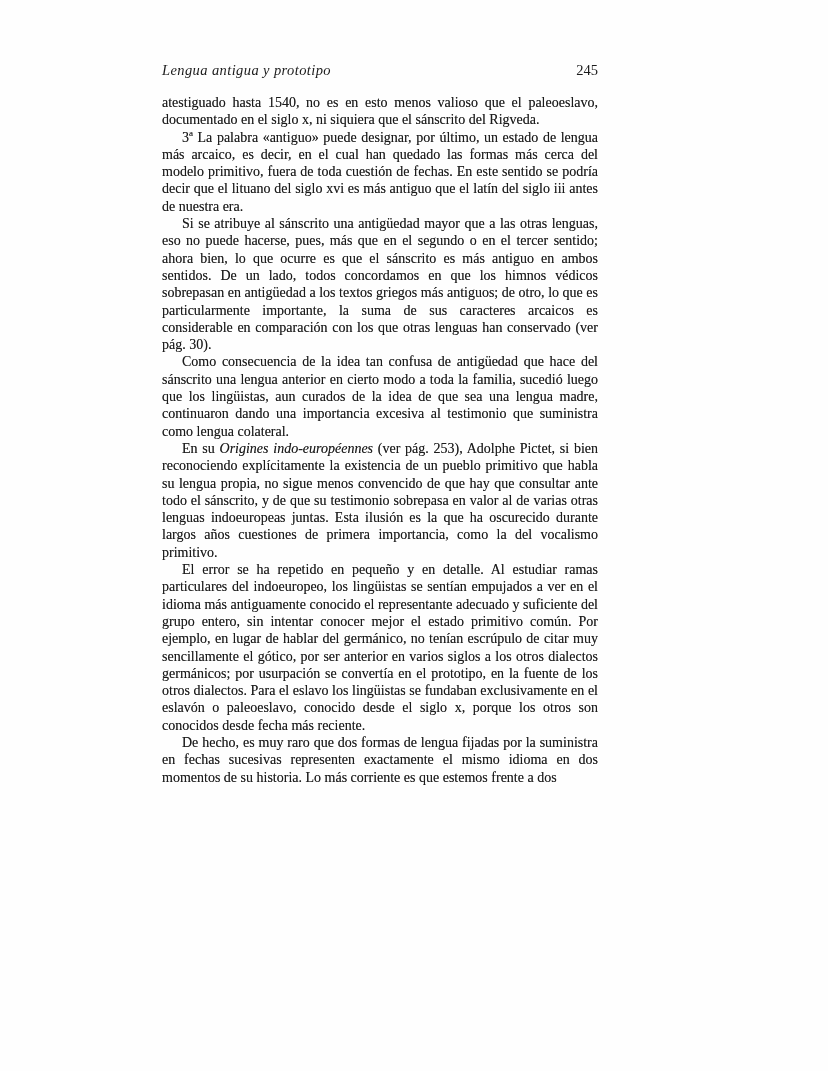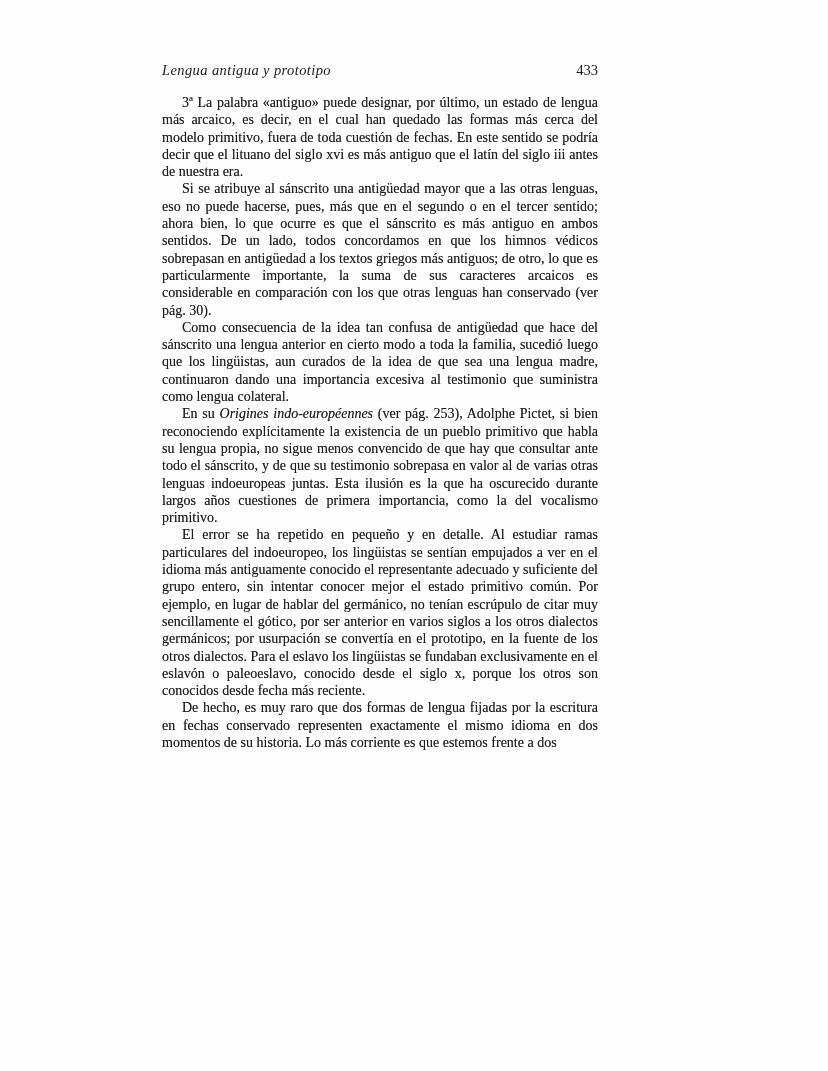--- a/index.html
+++ b/index.html
@@ -59,38 +59,41 @@
   }
 </style>
 </head>
 <body>
 
 <div class="page">
   <div class="content">
 
     <div class="page-header">
       <span class="running-title">Lengua antigua y prototipo</span>
-      <span class="page-number">433</span>
+      <span class="page-number">245</span>
     </div>
 
     <div class="bodytext">
+      <p class="noindent">
+        <span>atestiguado hasta 1540, no es en esto menos valioso que el paleoeslavo, documentado en el siglo x, ni siquiera que el sánscrito del Rigveda.</span>
+      </p>
       <p>
         <span>3</span><sup>a</sup><span> La palabra «antiguo» puede designar, por último, un estado de lengua más arcaico, es decir, en el cual han quedado las formas más cerca del modelo primitivo, fuera de toda cuestión de fechas. En este sentido se podría decir que el lituano del siglo xvi es más antiguo que el latín del siglo iii antes de nuestra era.</span>
       </p>
       <p>
         <span>Si se atribuye al sánscrito una antigüedad mayor que a las otras lenguas, eso no puede hacerse, pues, más que en el segundo o en el tercer sentido; ahora bien, lo que ocurre es que el sánscrito es más antiguo en ambos sentidos. De un lado, todos concordamos en que los himnos védicos sobrepasan en antigüedad a los textos griegos más antiguos; de otro, lo que es particularmente importante, la suma de sus caracteres arcaicos es considerable en comparación con los que otras lenguas han conservado (ver pág. 30).</span>
       </p>
       <p>
         <span>Como consecuencia de la idea tan confusa de antigüedad que hace del sánscrito una lengua anterior en cierto modo a toda la familia, sucedió luego que los lingüistas, aun curados de la idea de que sea una lengua madre, continuaron dando una importancia excesiva al testimonio que suministra como lengua colateral.</span>
       </p>
       <p>
         <span>En su </span><em>Origines indo-européennes</em><span> (ver pág. 253), Adolphe Pictet, si bien reconociendo explícitamente la existencia de un pueblo primitivo que habla su lengua propia, no sigue menos convencido de que hay que consultar ante todo el sánscrito, y de que su testimonio sobrepasa en valor al de varias otras lenguas indoeuropeas juntas. Esta ilusión es la que ha oscurecido durante largos años cuestiones de primera importancia, como la del vocalismo primitivo.</span>
       </p>
       <p>
         <span>El error se ha repetido en pequeño y en detalle. Al estudiar ramas particulares del indoeuropeo, los lingüistas se sentían empujados a ver en el idioma más antiguamente conocido el representante adecuado y suficiente del grupo entero, sin intentar conocer mejor el estado primitivo común. Por ejemplo, en lugar de hablar del germánico, no tenían escrúpulo de citar muy sencillamente el gótico, por ser anterior en varios siglos a los otros dialectos germánicos; por usurpación se convertía en el prototipo, en la fuente de los otros dialectos. Para el eslavo los lingüistas se fundaban exclusivamente en el eslavón o paleoeslavo, conocido desde el siglo x, porque los otros son conocidos desde fecha más reciente.</span>
       </p>
       <p>
-        <span>De hecho, es muy raro que dos formas de lengua fijadas por la escritura en fechas conservado representen exactamente el mismo idioma en dos momentos de su historia. Lo más corriente es que estemos frente a dos</span>
+        <span>De hecho, es muy raro que dos formas de lengua fijadas por la suministra en fechas sucesivas representen exactamente el mismo idioma en dos momentos de su historia. Lo más corriente es que estemos frente a dos</span>
       </p>
     </div>
 
   </div>
 </div>
 
 </body></html>

